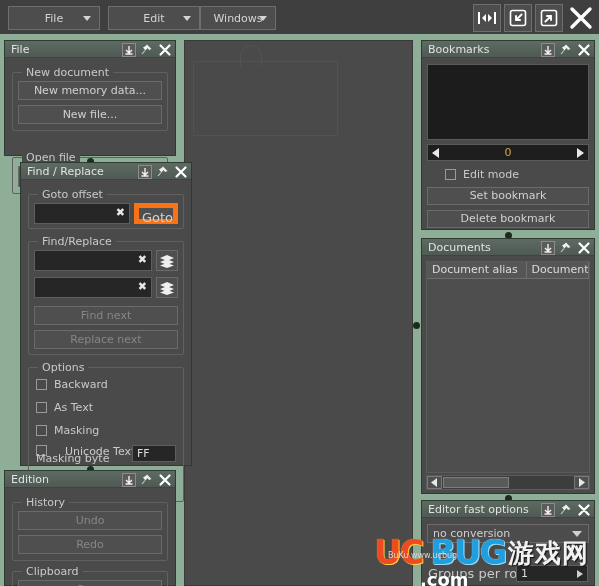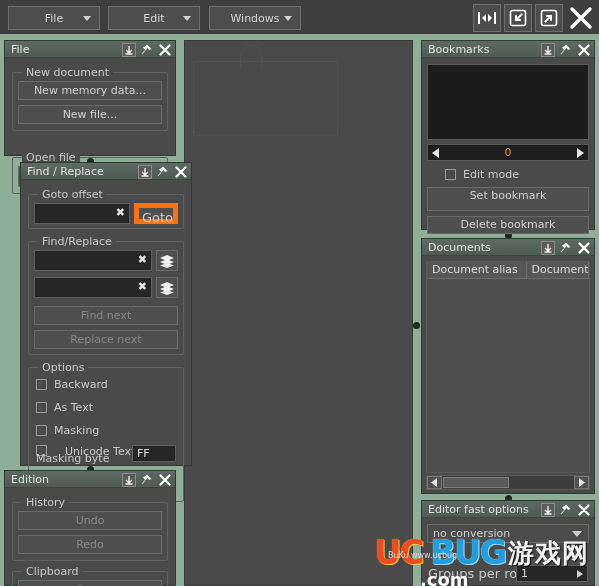--- a/index.html
+++ b/index.html
@@ -29,21 +29,21 @@
     cursor: pointer;
   }
   .menu-btn .caret {
     position: absolute; right: 8px; top: 50%; margin-top: -2px;
     width: 0; height: 0;
     border-left: 4px solid transparent; border-right: 4px solid transparent;
     border-top: 5px solid #d4d4d4;
   }
   #m-file    { left: 8px;   width: 92px; }
   #m-edit    { left: 108px; width: 92px; }
-  #m-windows { left: 209px; width: 92px; }
+  #m-windows { left: 200px; width: 76px; }
 
   .tool-btn {
     position: absolute; top: 4px; width: 28px; height: 28px;
     background: #4d4d4d; border: 1px solid #6e6e6e;
     display: flex; align-items: center; justify-content: center;
     cursor: pointer;
   }
   #t-resize { left: 473px; }
   #t-in     { left: 504px; }
   #t-out    { left: 535px; }
@@ -483,21 +483,21 @@
       <div class="listbox" style="height:76px;"></div>
       <div class="spinner" style="margin-top:4px;">
         <span class="arrow-l"></span>
         <span class="val">0</span>
         <span class="arrow-r"></span>
       </div>
       <div class="chk-row" style="margin:7px 0 6px 18px;">
         <span class="chk"></span>
         <span class="chk-lbl">Edit mode</span>
       </div>
-      <div class="btn" style="height:24px; line-height:16px;">Set bookmark</div>
+      <div class="btn" style="height:18px; line-height:16px;">Set bookmark</div>
       <div class="btn" style="height:18px; line-height:16px;">Delete bookmark</div>
     </div>
   </div>
 
   <div class="panel" style="left:421px; top:238px; width:174px; height:256px;">
     <div class="panel-title">
       <span>Documents</span>
       <span class="title-icons">
         <span class="ti boxed">
           <svg width="10" height="10" viewBox="0 0 10 10">

